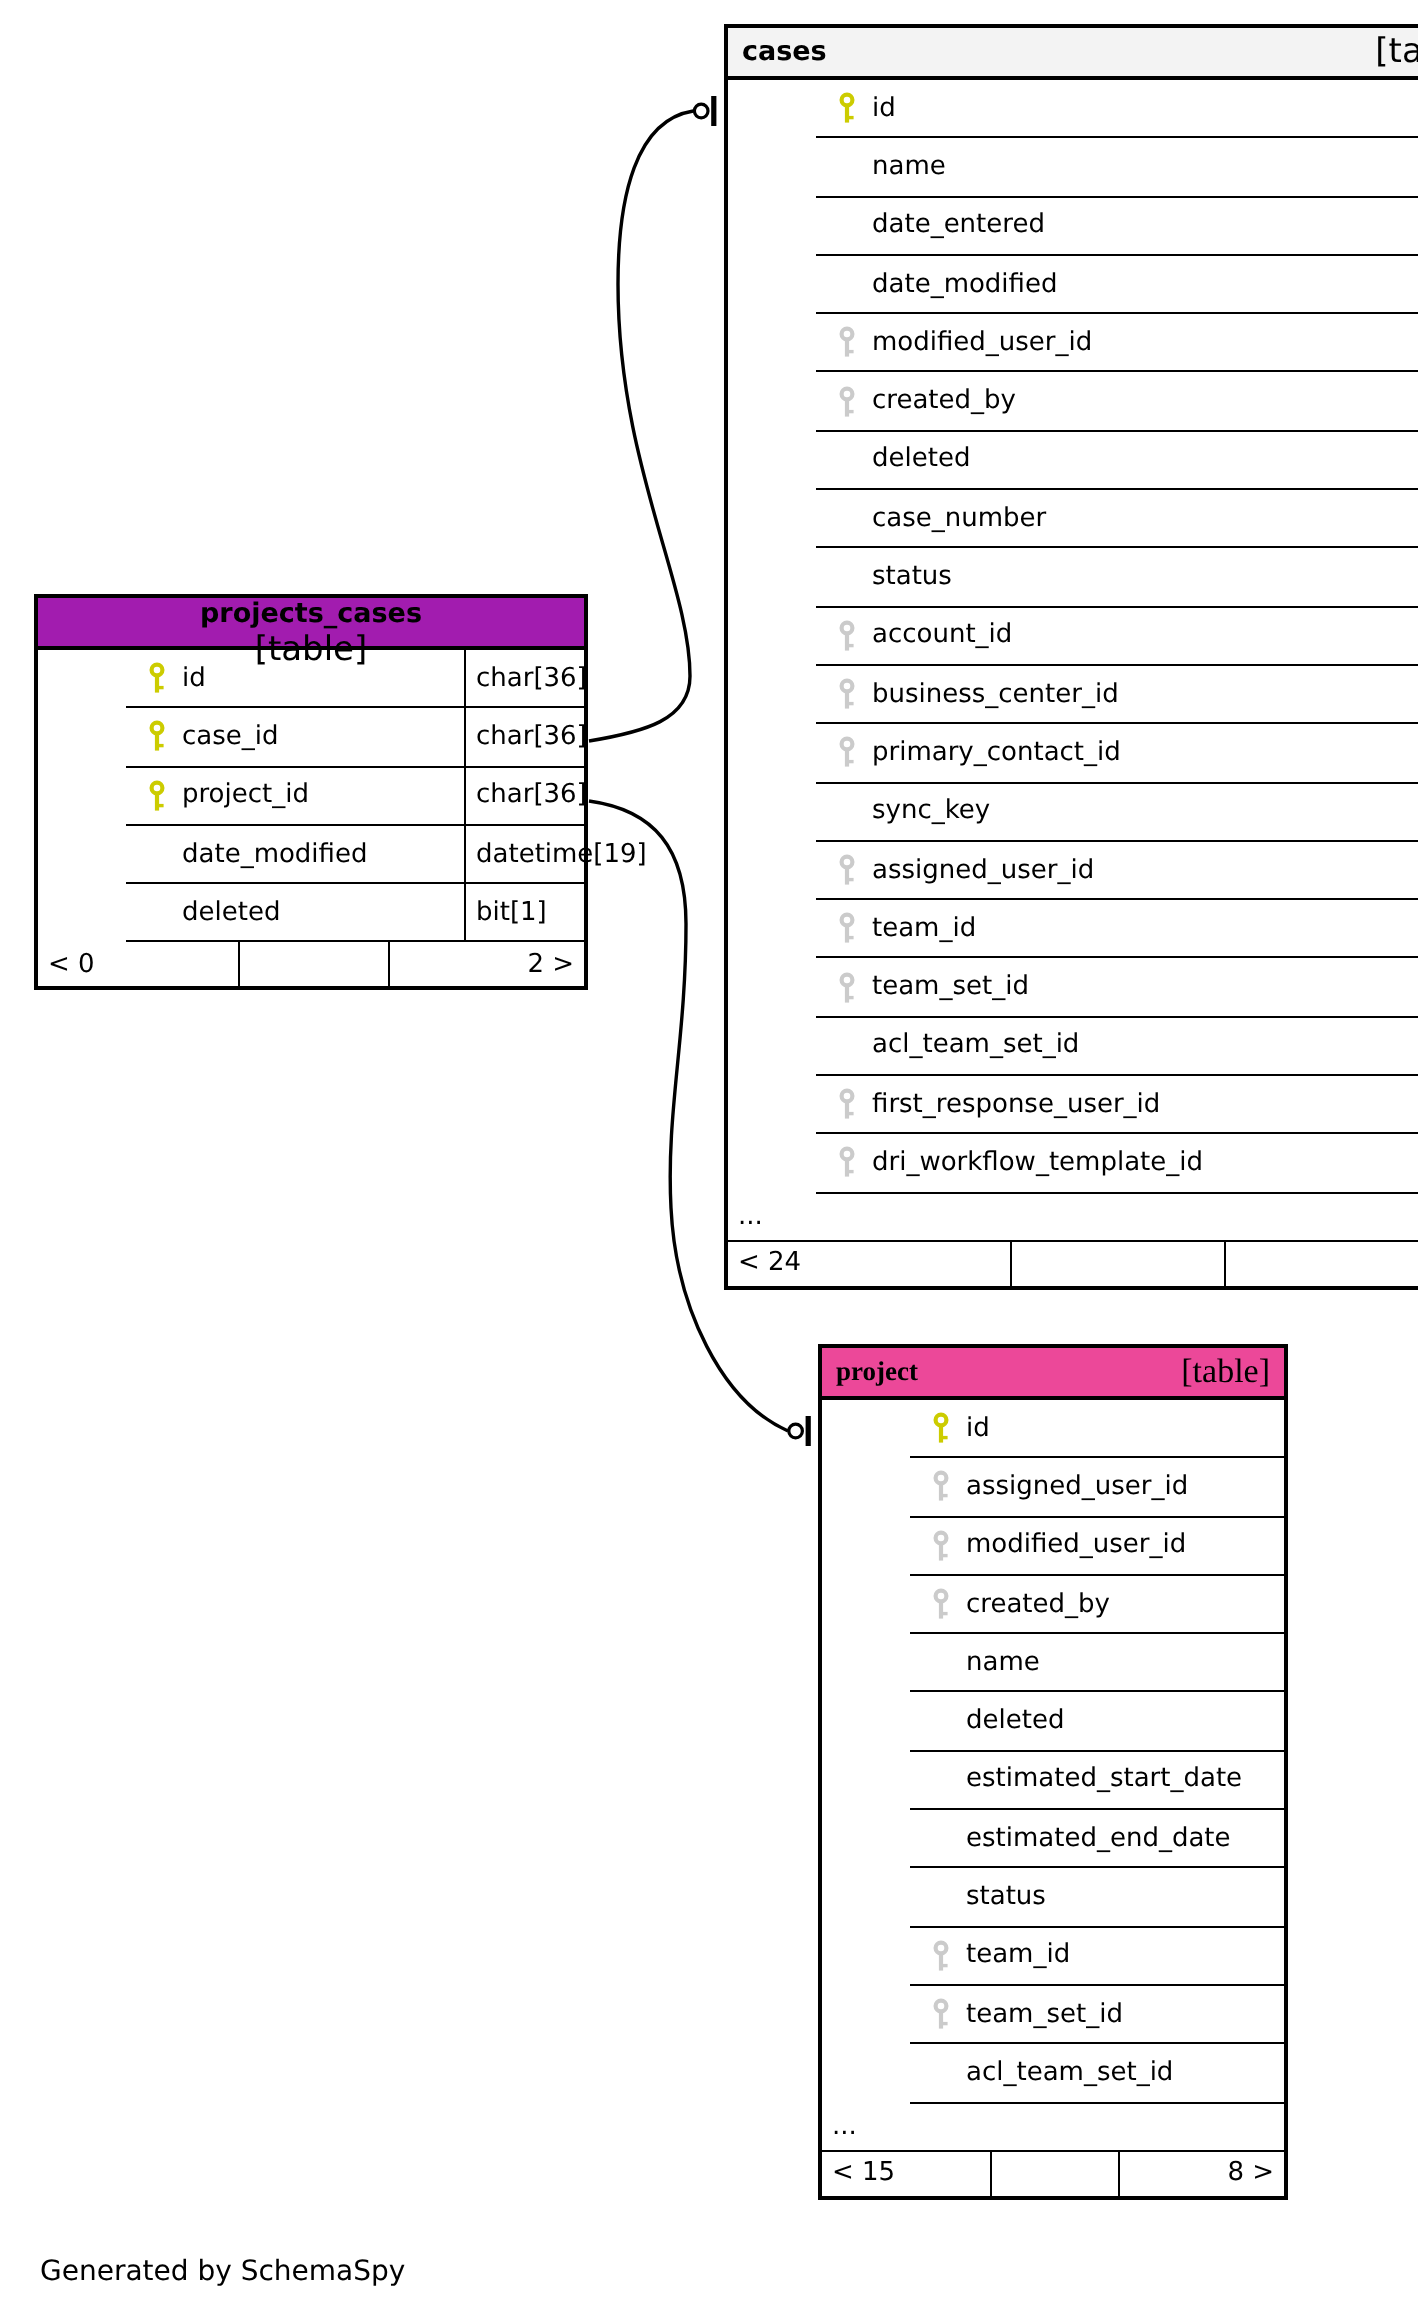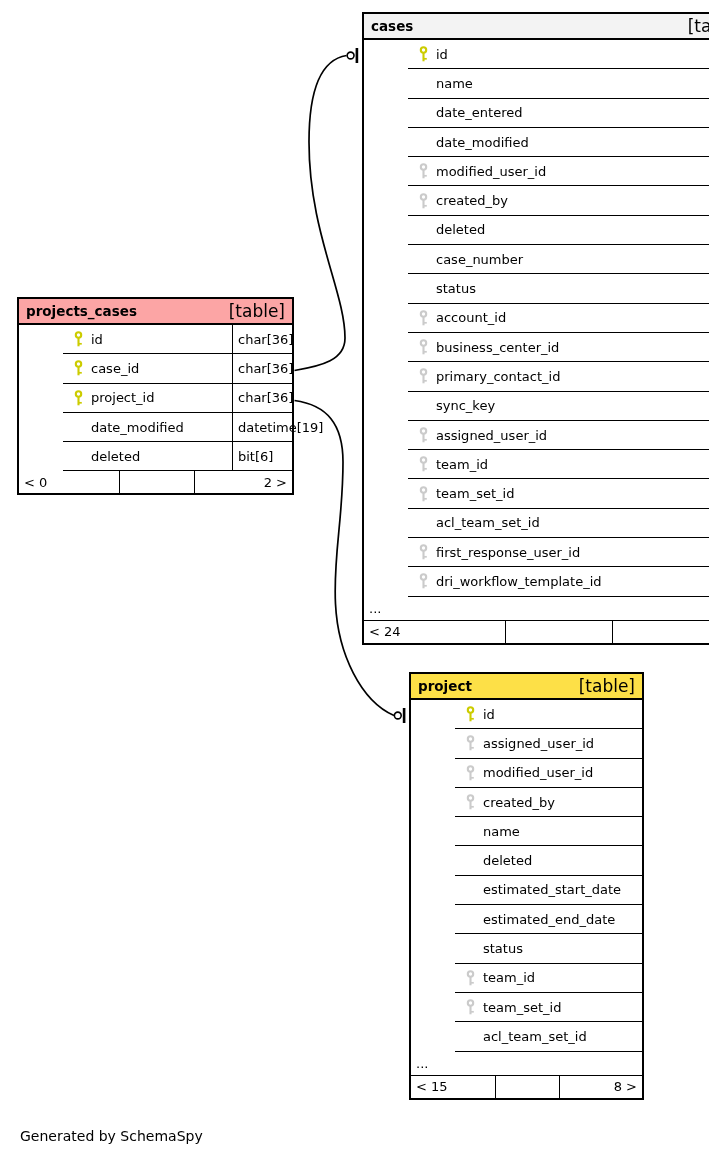--- a/index.html
+++ b/index.html
@@ -273,21 +273,21 @@
     </div>
   <div class="tellipsis">...</div>
   <div class="tfoot">
     <span class="fl">&lt; 24</span>
     <span class="fm"></span>
     <span class="fr">11 &gt;</span>
   </div>
 </div>
 
 <div class="dbtable typed" id="t-projects-cases">
-  <div class="thead" style="background: #fca5a5;">
+  <div class="thead" style="background: #a21caf; flex-direction: column;">
     <span class="ttitle">projects_cases</span>
     <span class="ttag">[table]</span>
   </div>
   <div>
       <div class="trow">
         <div class="namecell">
           <span class="keyslot">
             <svg width="9" height="16" viewBox="0 0 9 16">
               <circle cx="4.5" cy="4" r="2.7" fill="none" stroke="#cccc00" stroke-width="2.1"></circle>
               <line x1="4.5" y1="6.7" x2="4.5" y2="15.3" stroke="#cccc00" stroke-width="2.1"></line>
@@ -329,33 +329,33 @@
           <span class="keyslot"></span>
           <span class="cname">date_modified</span>
         </div>
         <div class="typecell">datetime[19]</div>
       </div>
       <div class="trow">
         <div class="namecell">
           <span class="keyslot"></span>
           <span class="cname">deleted</span>
         </div>
-        <div class="typecell">bit[6]</div>
+        <div class="typecell">bit[1]</div>
       </div>
     </div>
 
   <div class="tfoot">
     <span class="fl">&lt; 0</span>
     <span class="fm"></span>
     <span class="fr">2 &gt;</span>
   </div>
 </div>
 
 <div class="dbtable" id="t-project">
-  <div class="thead" style="background: #fde047;">
+  <div class="thead" style="background: #ec4899; font-family: Liberation Serif, serif;">
     <span class="ttitle">project</span>
     <span class="ttag">[table]</span>
   </div>
   <div>
       <div class="trow">
         <div class="namecell">
           <span class="keyslot">
             <svg width="9" height="16" viewBox="0 0 9 16">
               <circle cx="4.5" cy="4" r="2.7" fill="none" stroke="#cccc00" stroke-width="2.1"></circle>
               <line x1="4.5" y1="6.7" x2="4.5" y2="15.3" stroke="#cccc00" stroke-width="2.1"></line>

